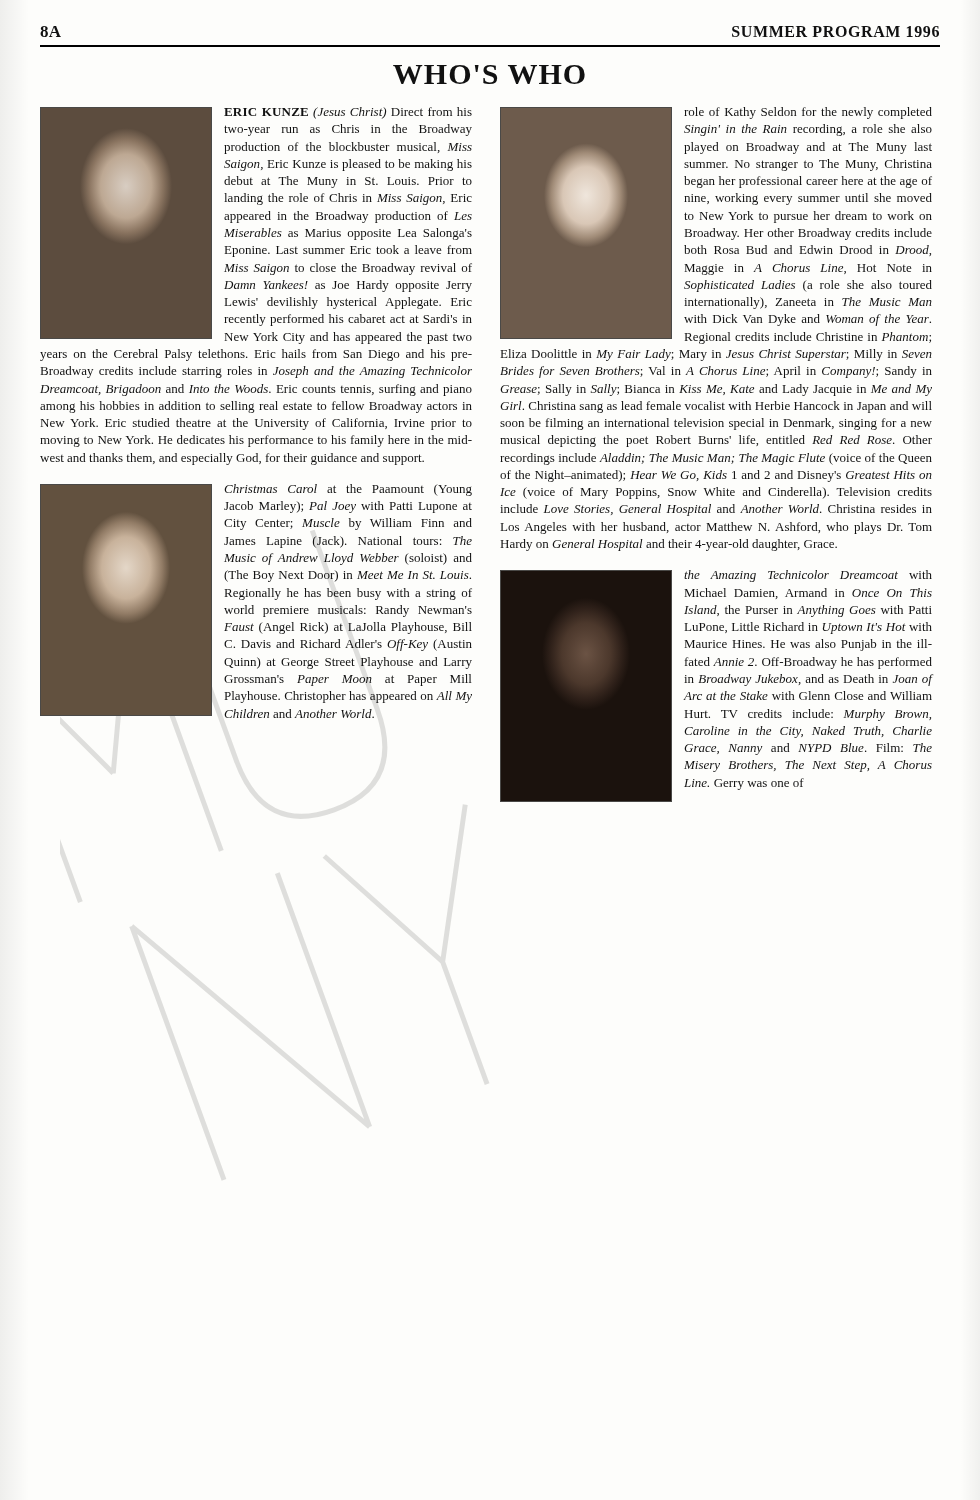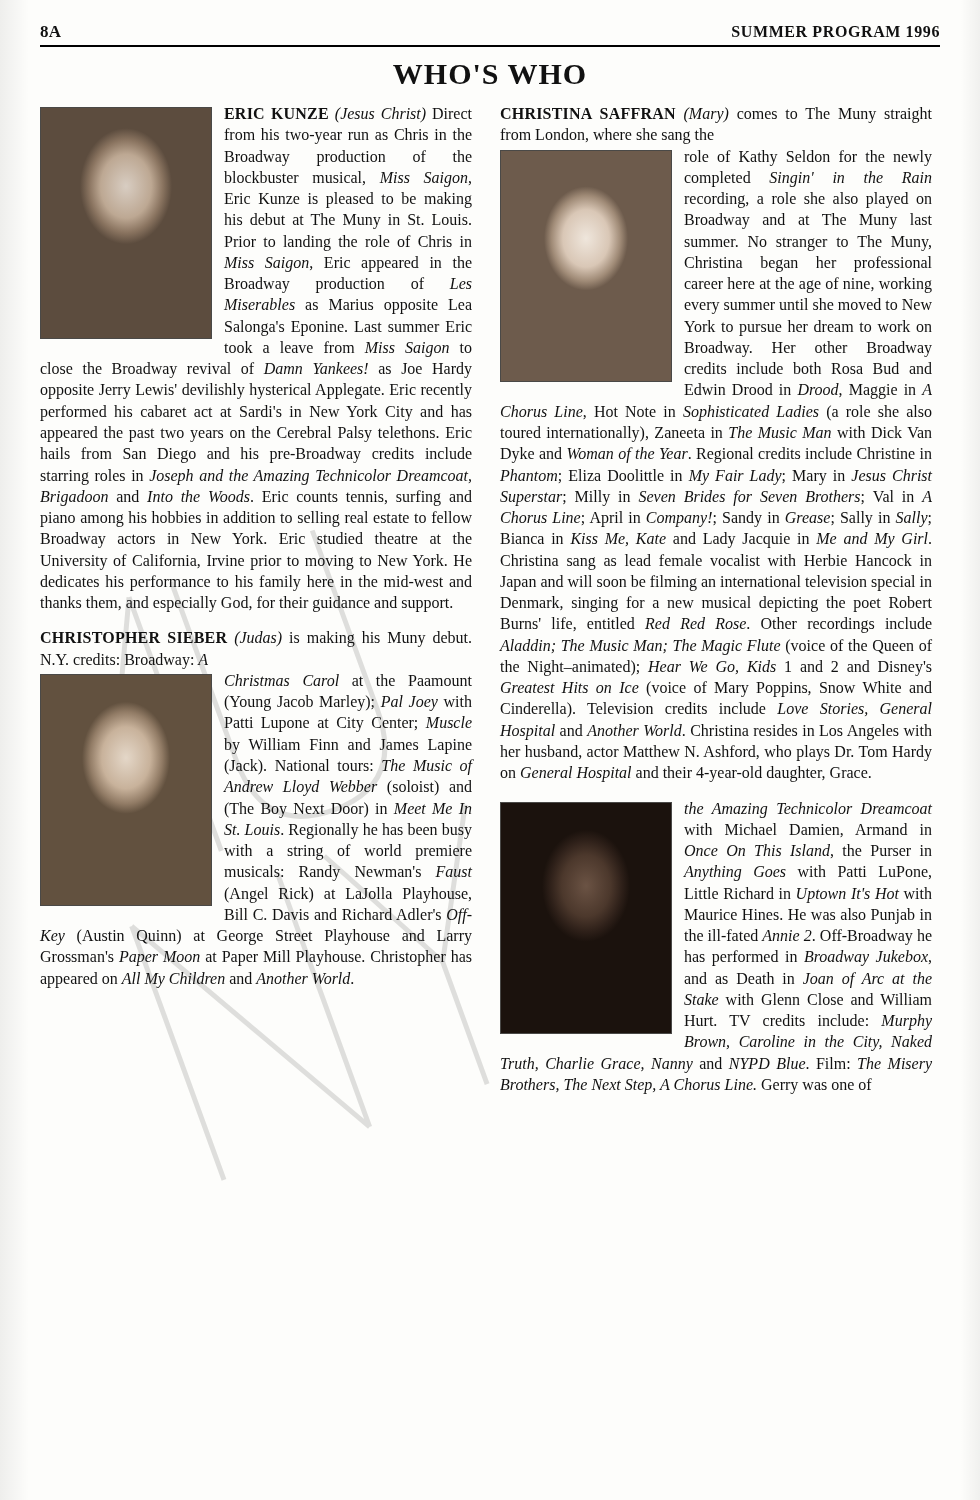--- a/index.html
+++ b/index.html
@@ -54,21 +54,21 @@
     letter-spacing: 1px;
     margin: 4px 0 12px 0;
   }
   .columns {
     display: flex;
     gap: 28px;
     position: relative;
   }
   .col {
     width: 432px;
-    font-size: 16px;
+    font-size: 13px;
     line-height: 1.33;
     text-align: justify;
     hyphens: none;
   }
   .bio {
     margin-bottom: 14px;
   }
   .bio p {
     margin: 0;
     text-align: justify;
@@ -175,33 +175,31 @@
     <div class="col">
 
       <div class="bio">
         <div class="photo left pp-kunze">
             <span class="pp"></span>
           </div>
         <p><span class="name">ERIC KUNZE</span> <span class="role">(Jesus Christ)</span> Direct from his two-year run as Chris in the Broadway production of the blockbuster musical, <i>Miss Saigon</i>, Eric Kunze is pleased to be making his debut at The Muny in St. Louis. Prior to landing the role of Chris in <i>Miss Saigon</i>, Eric appeared in the Broadway production of <i>Les Miserables</i> as Marius opposite Lea Salonga's Eponine. Last summer Eric took a leave from <i>Miss Saigon</i> to close the Broadway revival of <i>Damn Yankees!</i> as Joe Hardy opposite Jerry Lewis' devilishly hysterical Applegate. Eric recently performed his cabaret act at Sardi's in New York City and has appeared the past two years on the Cerebral Palsy telethons. Eric hails from San Diego and his pre-Broadway credits include starring roles in <i>Joseph and the Amazing Technicolor Dreamcoat, Brigadoon</i> and <i>Into the Woods</i>. Eric counts tennis, surfing and piano among his hobbies in addition to selling real estate to fellow Broadway actors in New York. Eric studied theatre at the University of California, Irvine prior to moving to New York. He dedicates his performance to his family here in the mid-west and thanks them, and especially God, for their guidance and support.</p>
       </div>
 
       <div class="bio">
-        <p><span class="name">CHRISTOPHER SIEBER</span> <span class="role">(Judas)</span> is making his Muny debut. N.Y. credits: Broadway: <i>A</i></p>
         <div class="photo left pp-sieber">
             <span class="pp"></span>
           </div>
         <p><i>Christmas Carol</i> at the Paamount (Young Jacob Marley); <i>Pal Joey</i> with Patti Lupone at City Center; <i>Muscle</i> by William Finn and James Lapine (Jack). National tours: <i>The Music of Andrew Lloyd Webber</i> (soloist) and (The Boy Next Door) in <i>Meet Me In St. Louis</i>. Regionally he has been busy with a string of world premiere musicals: Randy Newman's <i>Faust</i> (Angel Rick) at LaJolla Playhouse, Bill C. Davis and Richard Adler's <i>Off-Key</i> (Austin Quinn) at George Street Playhouse and Larry Grossman's <i>Paper Moon</i> at Paper Mill Playhouse. Christopher has appeared on <i>All My Children</i> and <i>Another World</i>.</p>
       </div>
 
     </div>
 
     <div class="col">
 
       <div class="bio">
-        <p><span class="name">CHRISTINA SAFFRAN</span> <span class="role">(Mary)</span> comes to The Muny straight from London, where she sang the</p>
         <div class="photo left pp-saffran">
             <span class="pp"></span>
           </div>
         <p>role of Kathy Seldon for the newly completed <i>Singin' in the Rain</i> recording, a role she also played on Broadway and at The Muny last summer. No stranger to The Muny, Christina began her professional career here at the age of nine, working every summer until she moved to New York to pursue her dream to work on Broadway. Her other Broadway credits include both Rosa Bud and Edwin Drood in <i>Drood</i>, Maggie in <i>A Chorus Line</i>, Hot Note in <i>Sophisticated Ladies</i> (a role she also toured internationally), Zaneeta in <i>The Music Man</i> with Dick Van Dyke and <i>Woman of the Year</i>. Regional credits include Christine in <i>Phantom</i>; Eliza Doolittle in <i>My Fair Lady</i>; Mary in <i>Jesus Christ Superstar</i>; Milly in <i>Seven Brides for Seven Brothers</i>; Val in <i>A Chorus Line</i>; April in <i>Company!</i>; Sandy in <i>Grease</i>; Sally in <i>Sally</i>; Bianca in <i>Kiss Me, Kate</i> and Lady Jacquie in <i>Me and My Girl</i>. Christina sang as lead female vocalist with Herbie Hancock in Japan and will soon be filming an international television special in Denmark, singing for a new musical depicting the poet Robert Burns' life, entitled <i>Red Red Rose</i>. Other recordings include <i>Aladdin; The Music Man; The Magic Flute</i> (voice of the Queen of the Night–animated); <i>Hear We Go, Kids</i> 1 and 2 and Disney's <i>Greatest Hits on Ice</i> (voice of Mary Poppins, Snow White and Cinderella). Television credits include <i>Love Stories, General Hospital</i> and <i>Another World</i>. Christina resides in Los Angeles with her husband, actor Matthew N. Ashford, who plays Dr. Tom Hardy on <i>General Hospital</i> and their 4-year-old daughter, Grace.</p>
       </div>
 
       <div class="bio">
         <div class="photo left pp-mcintyre">
             <span class="pp"></span>
           </div>

